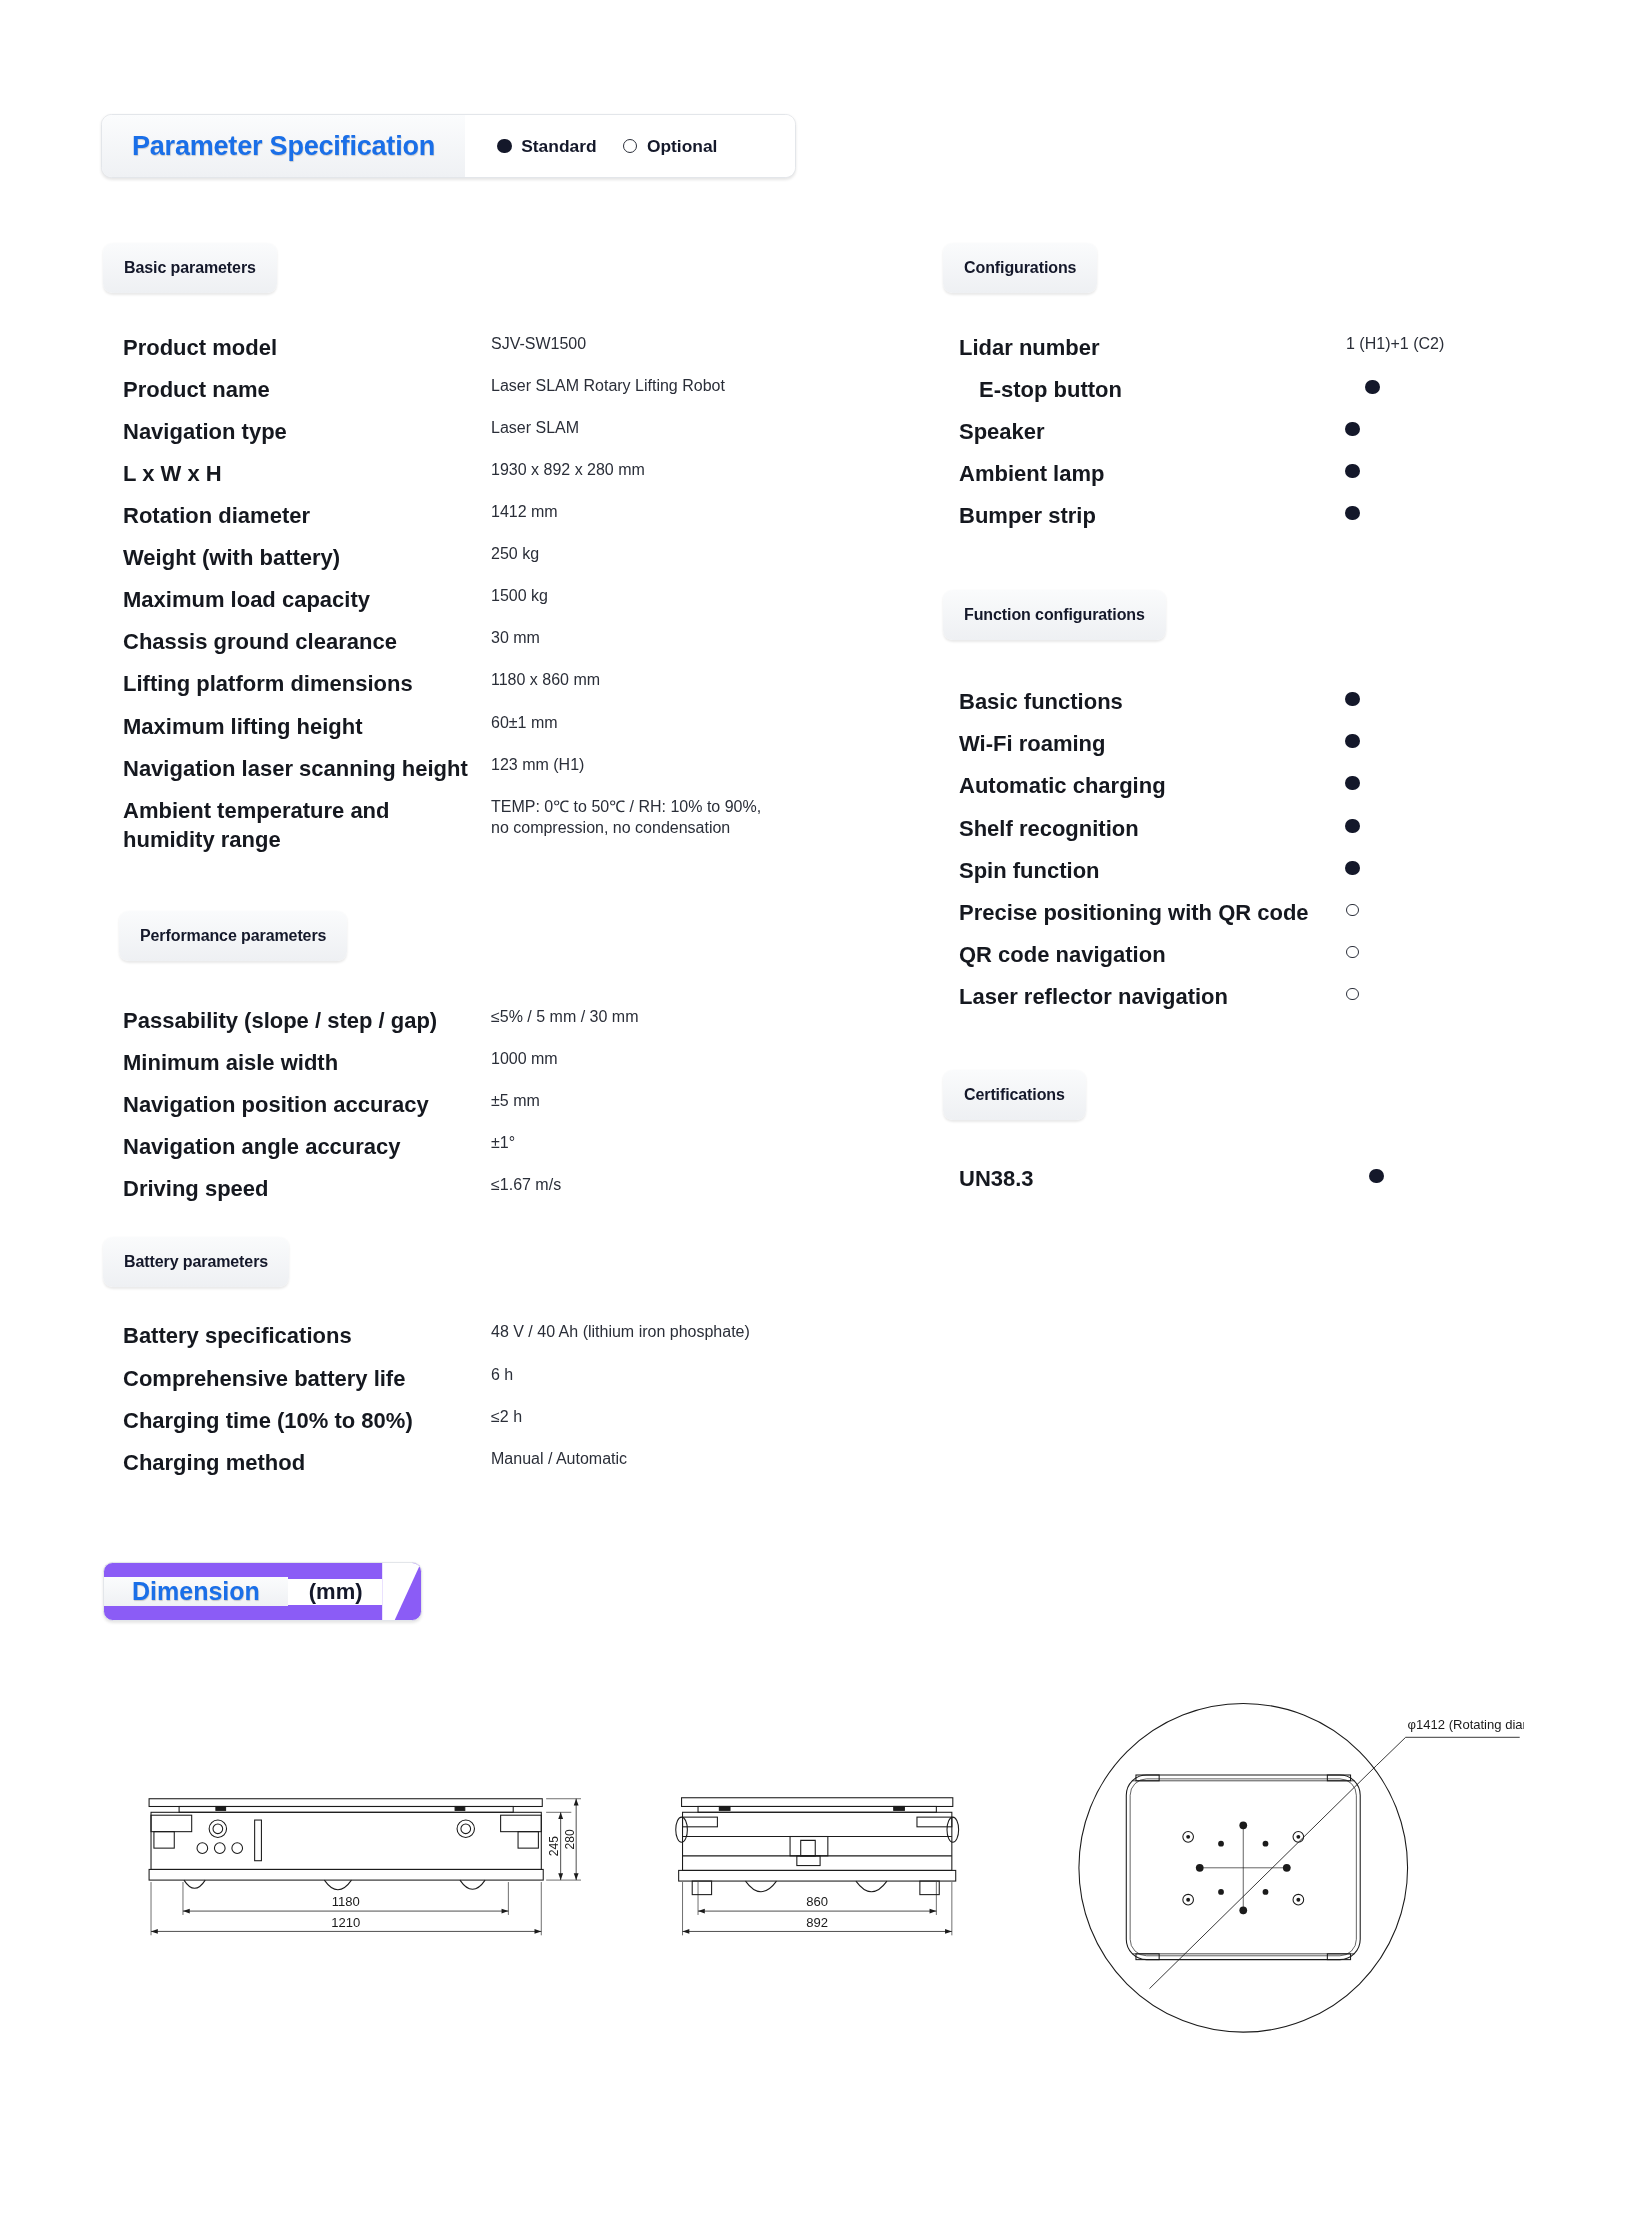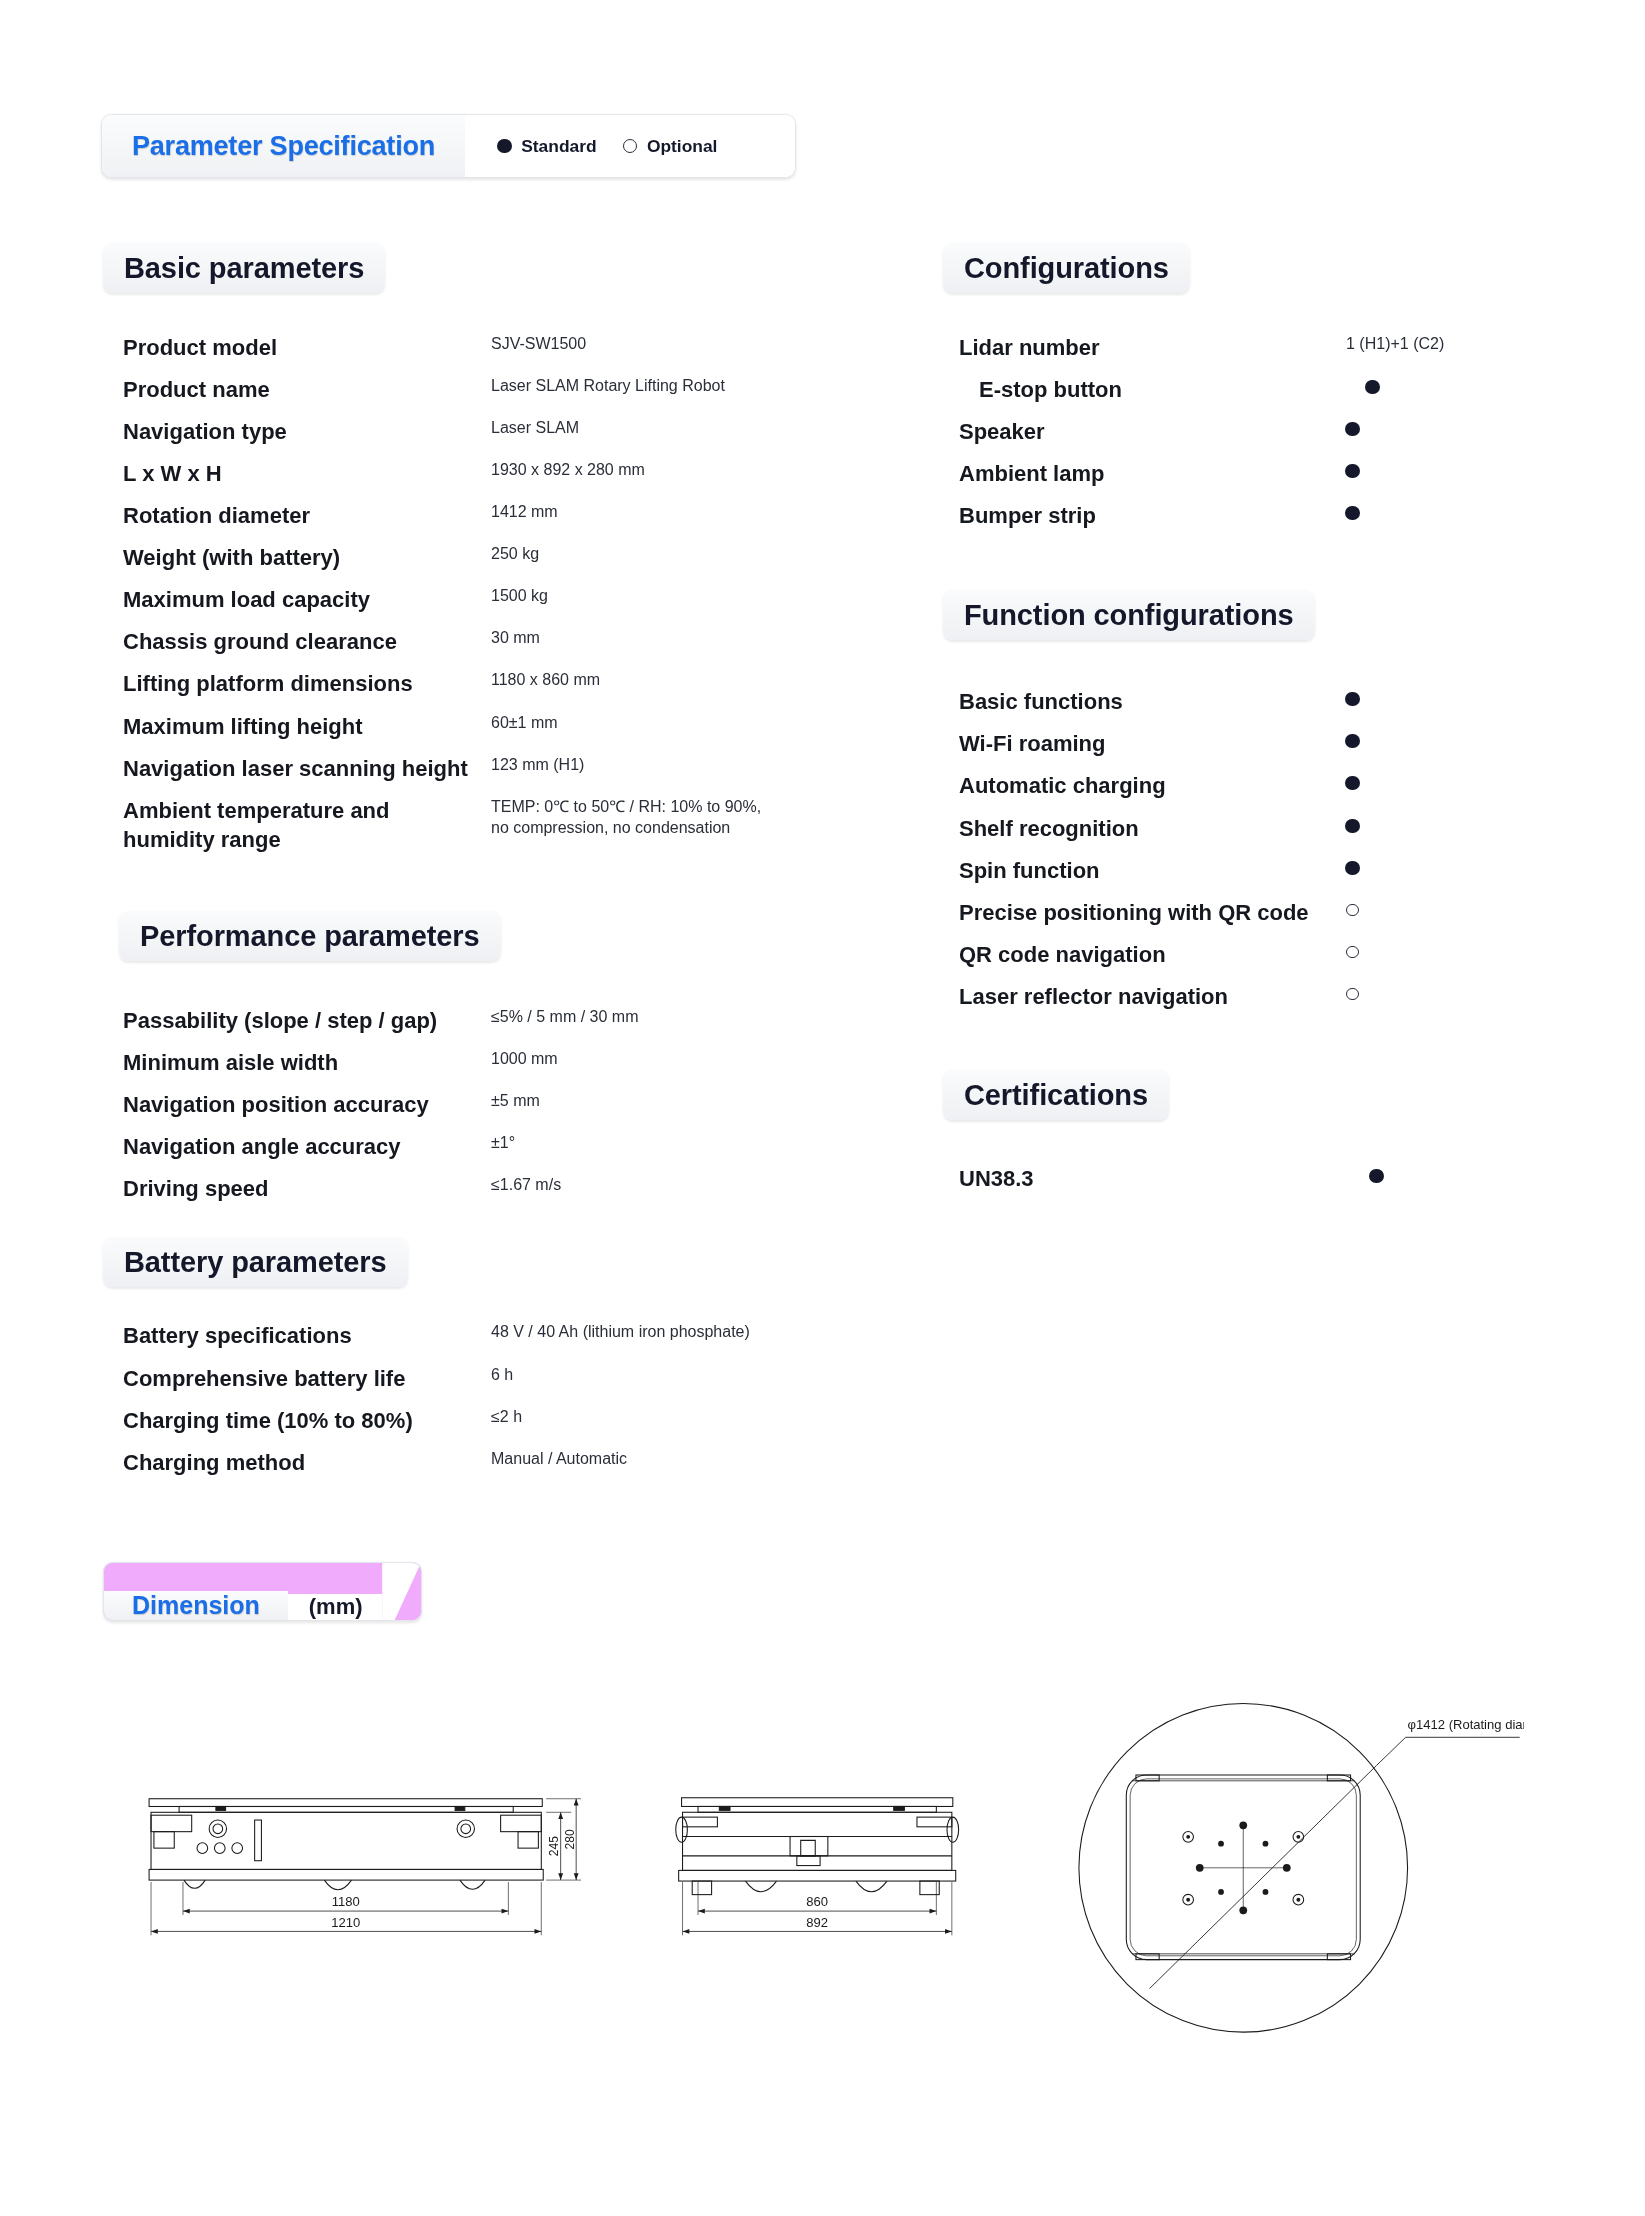--- a/index.html
+++ b/index.html
@@ -80,21 +80,21 @@
   
   .pill {
     position: absolute;
     display: inline-flex;
     align-items: center;
     height: 50px;
     padding: 0 21px;
     background: linear-gradient(180deg,#fafbfc 0%,#eef0f3 100%);
     border-radius: 9.7px;
     box-shadow: 0 1.5px 2.4px rgba(0,0,0,0.09);
-    font-size: 29px;
+    font-size: 16px;
     font-weight: bold;
     color: #14182a;
     white-space: nowrap;
     letter-spacing: -0.1px;
   }
 
   
   .spec-row {
     position: absolute;
     display: flex;
@@ -124,23 +124,23 @@
     border-radius: 50%;
     border: 1.5px solid #2b2f3a;
     background: #fff;
     box-sizing: border-box;
   }
 
   
   .dim-banner {
     position: absolute;
     display: flex;
-    align-items: flex-end;
+    align-items: center;
     height: 57px;
-    background: #f0abfc;
+    background: #8b5cf6;
     border: 1.5px solid #e3e6ea;
     border-radius: 9.7px;
     box-shadow: 0 1.5px 2.9px rgba(0,0,0,0.10);
     overflow: hidden;
   }
   .dim-left {
     background: linear-gradient(180deg,#fbfcfd 0%,#eff1f4 100%);
     display: flex; align-items: center;
     padding: 0 28px;
   }

